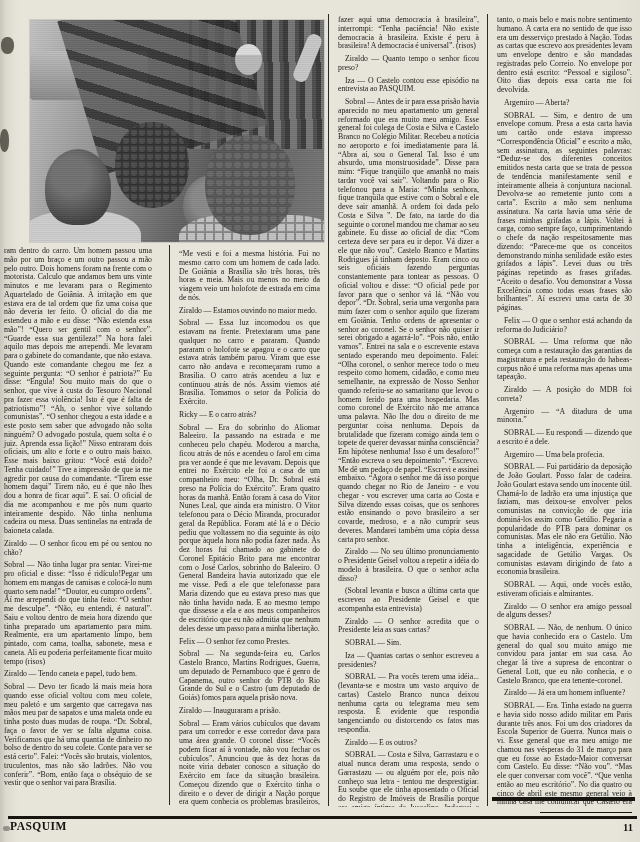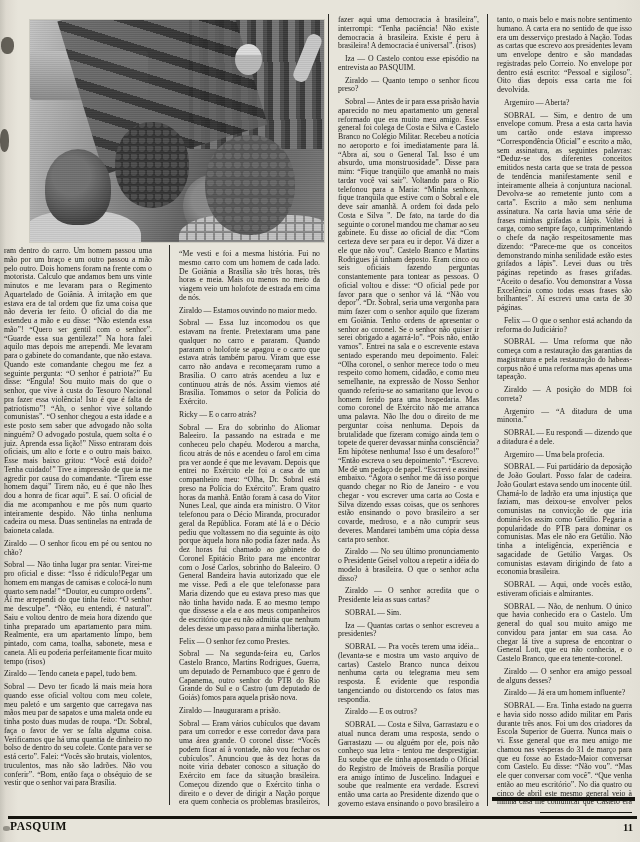--- a/index.html
+++ b/index.html
@@ -101,45 +101,46 @@
       <p>Sobral — Essa luz incomodou os que estavam na frente. Pretextaram uma pane qualquer no carro e pararam. Quando pararam o holofote se apagou e o carro que estava atrás também parou. Viram que esse carro não andava e recomeçaram rumo a Brasília. O carro atrás acendeu a luz e continuou atrás de nós. Assim viemos até Brasília. Tomamos o setor da Polícia do Exército.</p>
       <p>Ricky — E o carro atrás?</p>
       <p>Sobral — Era do sobrinho do Aliomar Baleeiro. Ia passando na estrada e me conheceu pelo chapéu. Moderou a marcha, ficou atrás de nós e acendeu o farol em cima pra ver aonde é que me levavam. Depois que entrei no Exército ele foi a casa de um companheiro meu: “Olha, Dr. Sobral está preso na Polícia do Exército”. Eram quatro horas da manhã. Então foram à casa do Vitor Nunes Leal, que ainda era ministro. O Vitor telefonou para o Décio Miranda, procurador geral da República. Foram até lá e o Décio pediu que voltassem no dia seguinte às oito porque àquela hora não podia fazer nada. Às dez horas fui chamado ao gabinete do Coronel Epitácio Brito para me encontrar com o José Carlos, sobrinho do Baleeiro. O General Bandeira havia autorizado que ele me visse. Pedi a ele que telefonasse para Maria dizendo que eu estava preso mas que não tinha havido nada. E ao mesmo tempo que dissesse a ela e aos meus companheiros de escritório que eu não admitia que nenhum deles desse um passo para a minha libertação.</p>
       <p>Felix — O senhor fez como Prestes.</p>
       <p>Sobral — Na segunda-feira eu, Carlos Castelo Branco, Martins Rodrigues, Guerra, um deputado de Pernambuco que é genro de Capanema, outro senhor do PTB do Rio Grande do Sul e o Castro (um deputado de Goiás) fomos para aquela prisão nova.</p>
       <p>Ziraldo — Inauguraram a prisão.</p>
       <p>Sobral — Eram vários cubículos que davam para um corredor e esse corredor dava para uma área grande. O coronel disse: “Vocês podem ficar aí à vontade, não vou fechar os cubículos”. Anunciou que às dez horas da noite viria debater conosco a situação do Exército em face da situação brasileira. Começou dizendo que o Exército tinha o direito e o dever de dirigir a Nação porque era quem conhecia os problemas brasileiros, eles é que estavam a par desses problemas e sabiam como resolvê-los. Enfim, começou a dizer umas coisas absurdas. Aquilo foi me irritando. Quando ele disse “Vamos</p>
     </div>
   <div class="col indent" style="left:334px;top:12px;width:149px;height:795px;">
       <p>fazer aqui uma democracia à brasileira”, interrompi: “Tenha paciência! Não existe democracia à brasileira. Existe é peru à brasileira! A democracia é universal”. (risos)</p>
+      <p>Ziraldo — Quanto tempo o senhor ficou preso?</p>
       <p>Iza — O Castelo contou esse episódio na entrevista ao PASQUIM.</p>
-      <p>Ziraldo — Quanto tempo o senhor ficou preso?</p>
       <p>Sobral — Antes de ir para essa prisão havia aparecido no meu apartamento um general reformado que era muito meu amigo. Esse general foi colega de Costa e Silva e Castelo Branco no Colégio Militar. Recebeu a notícia no aeroporto e foi imediatamente para lá. “Abra aí, sou o General Tal. Isso é um absurdo, uma monstruosidade”. Disse para mim: “Fique tranqüilo que amanhã no mais tardar você vai sair”. Voltando para o Rio telefonou para a Maria: “Minha senhora, fique tranqüila que estive com o Sobral e ele deve sair amanhã. A ordem foi dada pelo Costa e Silva ”. De fato, na tarde do dia seguinte o coronel mandou me chamar ao seu gabinete. Eu disse ao oficial de dia: “Com certeza deve ser para eu ir depor. Vá dizer a ele que não vou”. Castelo Branco e Martins Rodrigues já tinham deposto. Eram cinco ou seis oficiais fazendo perguntas constantemente para tontear as pessoas. O oficial voltou e disse: “O oficial pede por favor para que o senhor vá lá. “Não vou depor”. “Dr. Sobral, seria uma vergonha para mim fazer com o senhor aquilo que fizeram em Goiânia. Tenho ordens de apresentar o senhor ao coronel. Se o senhor não quiser ir serei obrigado a agarrá-lo”. “Pois não, então vamos”. Entrei na sala e o escrevente estava sentado esperando meu depoimento. Falei: “Olha coronel, o senhor merece todo o meu respeito como homem, cidadão, e como meu semelhante, na expressão de Nosso Senhor quando referiu-se ao samaritano que levou o homem ferido para uma hospedaria. Mas como coronel de Exército não me arranca uma palavra. Não lhe dou o direito de me perguntar coisa nenhuma. Depois da brutalidade que fizeram comigo ainda tem o topete de querer devassar minha consciência? Em hipótese nenhuma! Isso é um desaforo!” “Então escreva o seu depoimento”. “Escrevo. Me dê um pedaço de papel. “Escrevi e assinei embaixo. “Agora o senhor me dá isso porque quando chegar no Rio de Janeiro - e vou chegar - vou escrever uma carta ao Costa e Silva dizendo essas coisas, que os senhores estão ensinando o povo brasileiro a ser covarde, medroso, e a não cumprir seus deveres. Mandarei também uma cópia dessa carta pro senhor.</p>
       <p>Ziraldo — No seu último pronunciamento o Presidente Geisel voltou a repetir a idéia do modelo à brasileira. O que o senhor acha disso?</p>
+      <p>(Sobral levanta e busca a última carta que escreveu ao Presidente Geisel e que acompanha esta entrevista)</p>
       <p>Ziraldo — O senhor acredita que o Presidente leia as suas cartas?</p>
       <p>SOBRAL — Sim.</p>
       <p>Iza — Quantas cartas o senhor escreveu a presidentes?</p>
       <p>SOBRAL — Pra vocês terem uma idéia... (levanta-se e mostra um vasto arquivo de cartas) Castelo Branco nunca deixou nenhuma carta ou telegrama meu sem resposta. É evidente que respondia tangenciando ou distorcendo os fatos mas respondia.</p>
       <p>Ziraldo — E os outros?</p>
       <p>SOBRAL — Costa e Silva, Garrastazu e o atual nunca deram uma resposta, sendo o Garrastazu — ou alguém por ele, pois não conheço sua letra - tentou me desprestigiar. Eu soube que ele tinha aposentado o Oficial do Registro de Imóveis de Brasília porque era amigo íntimo de Juscelino. Indaguei e soube que realmente era verdade. Escrevi então uma carta ao Presidente dizendo que o governo estava ensinando o povo brasileiro a ser ingrato, a não cultivar, por-</p>
     </div>
   <div class="col indent" style="left:493px;top:12px;width:143px;height:795px;">
       <p>tanto, o mais belo e mais nobre sentimento humano. A carta era no sentido de que isso era um desserviço prestado à Nação. Todas as cartas que escrevo aos presidentes levam um envelope dentro e são mandadas registradas pelo Correio. No envelope por dentro está escrito: “Pessoal e sigiloso”. Oito dias depois essa carta me foi devolvida.</p>
       <p>Argemiro — Aberta?</p>
       <p>SOBRAL — Sim, e dentro de um envelope comum. Presa a esta carta havia um cartão onde estava impresso “Correspondência Oficial” e escrito a mão, sem assinatura, as seguintes palavras: “Deduz-se dos diferentes conceitos emitidos nesta carta que se trata de pessoa de tendência manifestamente senil e inteiramente alheia à conjuntura nacional. Devolva-se ao remetente junto com a carta”. Escrito a mão sem nenhuma assinatura. Na carta havia uma série de frases minhas grifadas a lápis. Voltei à carga, como sempre faço, cumprimentando o chefe da nação respeitosamente mas dizendo: “Parece-me que os conceitos demonstrando minha senilidade estão estes grifados a lápis”. Levei duas ou três páginas repetindo as frases grifadas. “Aceito o desafio. Vou demonstrar a Vossa Excelência como todas essas frases são brilhantes”. Aí escrevi uma carta de 30 páginas.</p>
       <p>Felix — O que o senhor está achando da reforma do Judiciário?</p>
       <p>SOBRAL — Uma reforma que não começa com a restauração das garantias da magistratura e pela restauração do habeas-corpus não é uma reforma mas apenas uma tapeação.</p>
       <p>Ziraldo — A posição do MDB foi correta?</p>
       <p>Argemiro — “A ditadura de uma minoria.”</p>
-      <p>SOBRAL — Eu respondi — dizendo que a ditadura é a dele.</p>
+      <p>SOBRAL — Eu respondi — dizendo que a escrito é a dele.</p>
       <p>Argemiro — Uma bela profecia.</p>
       <p>SOBRAL — Fui partidário da deposição de João Goulart. Posso falar de cadeira. João Goulart estava sendo um inocente útil. Chamá-lo de ladrão era uma injustiça que faziam, mas deixou-se envolver pelos comunistas na convicção de que iria dominá-los assim como Getúlio. Pegaria a popularidade do PTB para dominar os comunistas. Mas ele não era Getúlio. Não tinha a inteligência, experiência e sagacidade de Getúlio Vargas. Os comunistas estavam dirigindo de fato a economia brasileira.</p>
       <p>SOBRAL — Aqui, onde vocês estão, estiveram oficiais e almirantes.</p>
+      <p>Ziraldo — O senhor era amigo pessoal de alguns desses?</p>
       <p>SOBRAL — Não, de nenhum. O único que havia conhecido era o Castelo. Um general do qual sou muito amigo me convidou para jantar em sua casa. Ao chegar lá tive a supresa de encontrar o General Lott, que eu não conhecia, e o Castelo Branco, que era tenente-coronel.</p>
-      <p>Ziraldo — O senhor era amigo pessoal de alguns desses?</p>
       <p>Ziraldo — Já era um homem influente?</p>
       <p>SOBRAL — Era. Tinha estado na guerra e havia sido nosso adido militar em Paris durante três anos. Foi um dos criadores da Escola Superior de Guerra. Nunca mais o vi. Esse general que era meu amigo me chamou nas vésperas do 31 de março para que eu fosse ao Estado-Maior conversar com Castelo. Eu disse: “Não vou”. “Mas ele quer conversar com você”. “Que venha então ao meu escritório”. No dia quatro ou cinco de abril este mesmo general veio à minha casa me comunicar que Castelo era candidato a presidente. Então escrevi uma carta para ele: “Vossa Excelência não pode ser candidato”.</p>
     </div>
 
   <div class="end-rule"></div>
 
   <div>
     <div class="footer-rule2"></div>
     <div class="footer-rule"></div>
     <div class="footer-name">PASQUIM</div>

